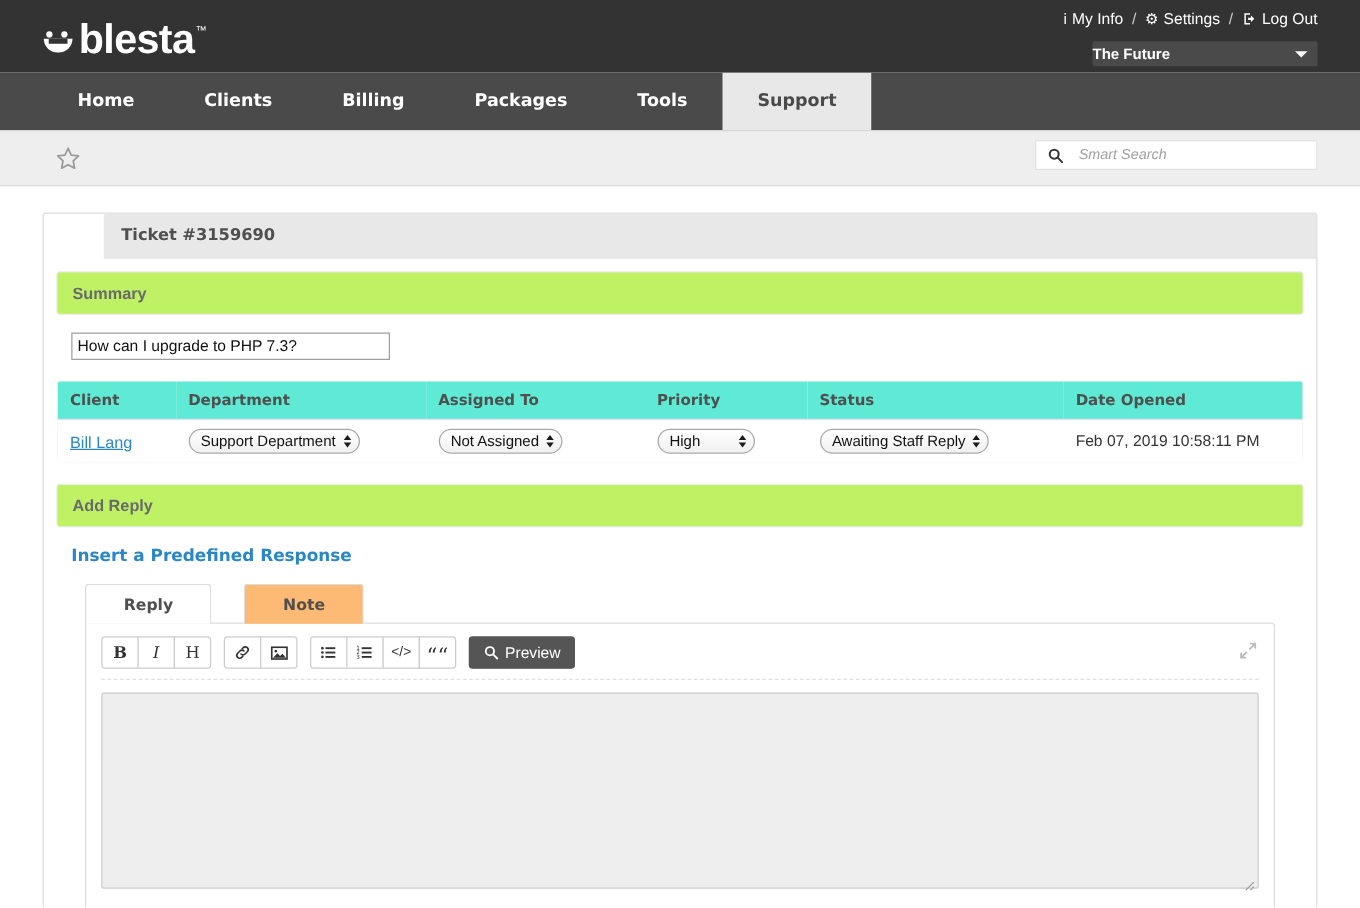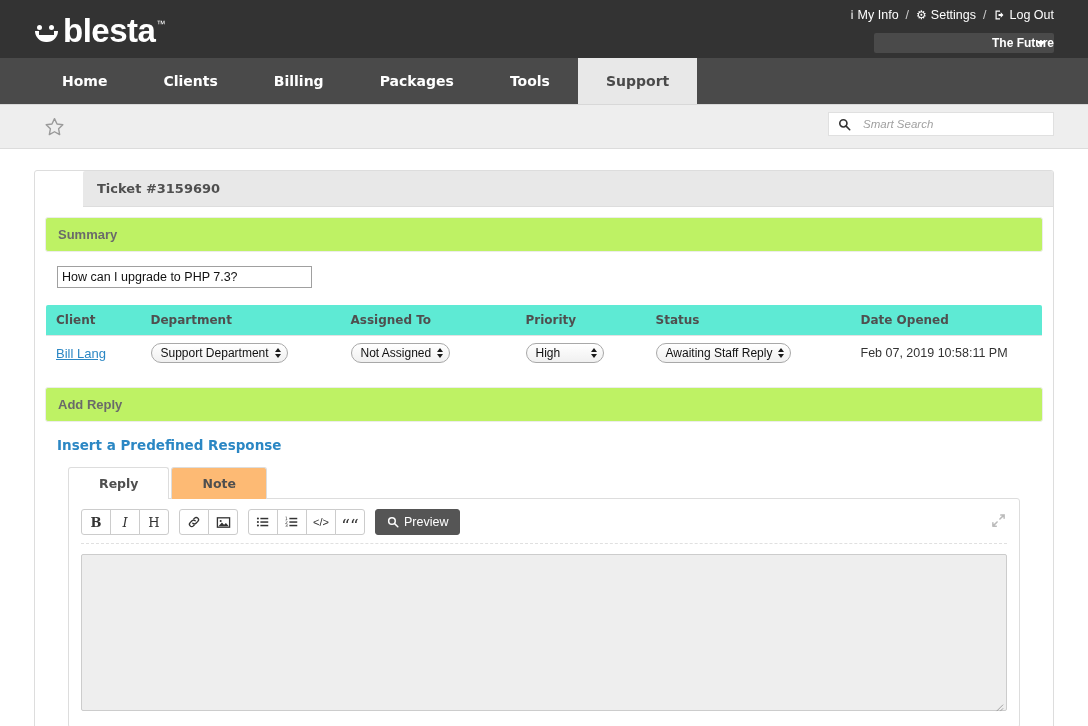--- a/index.html
+++ b/index.html
@@ -92,21 +92,21 @@
   .tl-icon { font-size: 12px; line-height: 1; display: inline-block; }
 
   .company-select {
     position: absolute;
     right: 34px; top: 33px;
     width: 180px; height: 20px;
     background: #4a4a4a;
     border-radius: 2px;
     display: flex;
     align-items: center;
-    justify-content: flex-end;
+    justify-content: flex-start;
     color: #ffffff;
     font-size: 12px;
     font-weight: bold;
     cursor: pointer;
   }
   .company-select .caret {
     position: absolute;
     right: 8px; top: 50%;
     margin-top: -2px;
     width: 0; height: 0;
@@ -312,20 +312,21 @@
     text-decoration: none;
     font-family: "DejaVu Sans", sans-serif;
   }
 
   
   .tabs {
     display: flex;
     margin-left: 23px;
     position: relative;
     z-index: 2;
+    gap: 24px;
   }
   .tab {
     padding: 8px 30px;
     font-size: 12.5px;
     font-weight: bold;
     color: #4f4f4f;
     border: 1px solid #dddddd;
     border-bottom: none;
     border-radius: 3px 3px 0 0;
     background: #fdba74;

